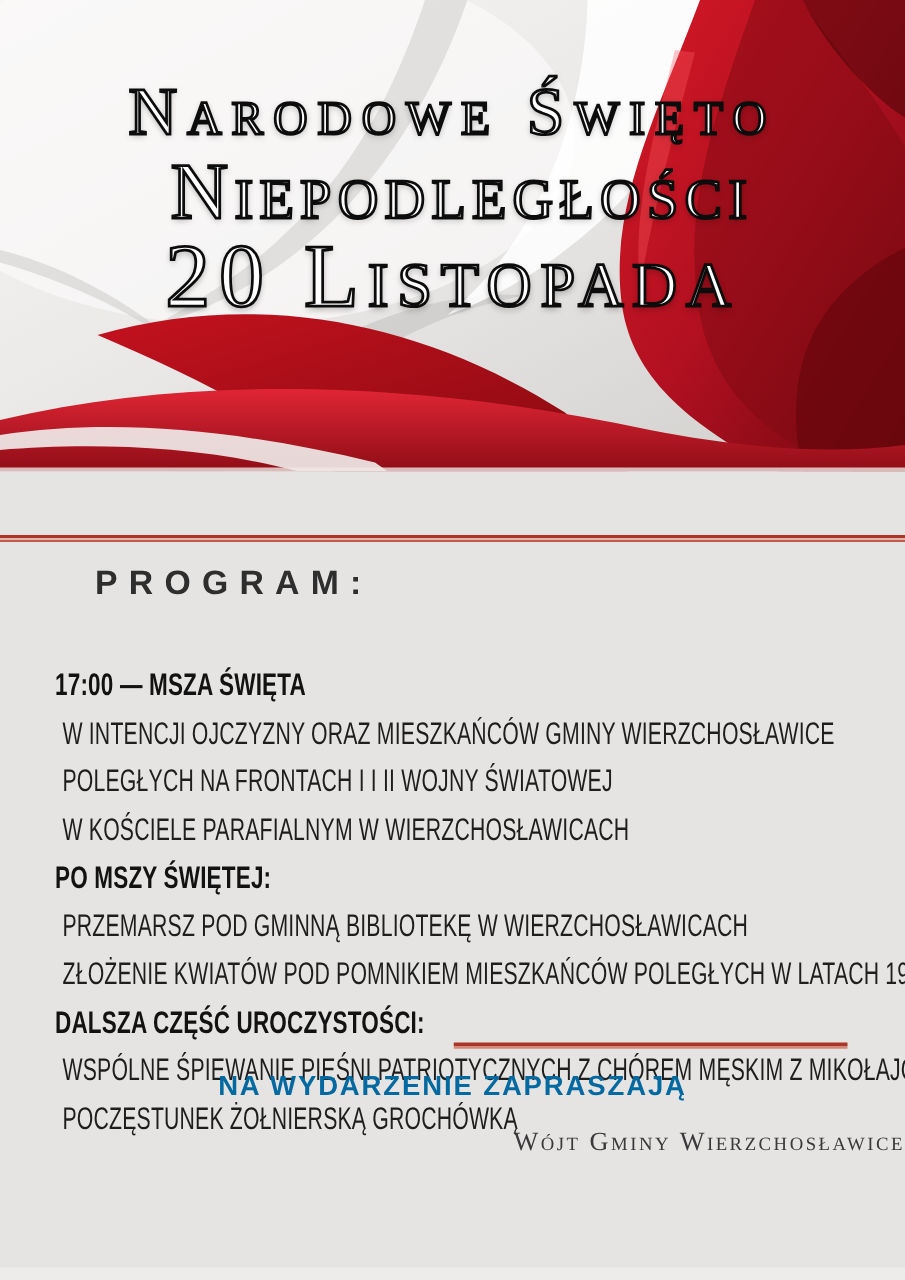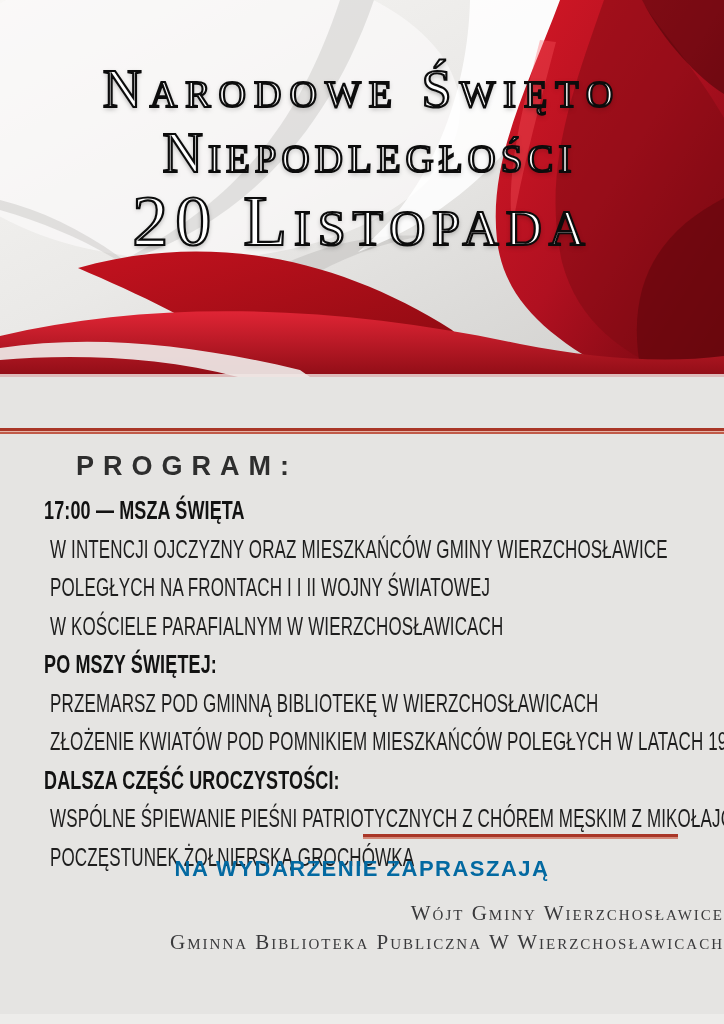--- a/index.html
+++ b/index.html
@@ -19,41 +19,41 @@
 
   .title-block{
     position:absolute;left:0;top:58px;width:724px;text-align:center;
     font-family:"Liberation Serif","DejaVu Serif",serif;
     font-variant:small-caps;
     color:#ffffff;
     -webkit-text-stroke:2.2px #0c0c0c;
     text-shadow:0 2px 5px rgba(0,0,0,.35);
   }
   .title-l1{font-size:54px;line-height:62px;letter-spacing:8px;}
-  .title-l2{font-size:56px;line-height:66px;letter-spacing:5px;padding-left:15px;}
+  .title-l2{font-size:64px;line-height:66px;letter-spacing:5px;padding-left:15px;}
   .title-l3{font-size:72px;line-height:70px;letter-spacing:7px;}
 
   
   .rule-full{
     position:absolute;left:0;top:428px;width:724px;height:7px;
     background:linear-gradient(to bottom,
       #a93627 0 38%, #e3b4a8 38% 58%, #c05a48 58% 82%, rgba(192,90,72,0) 82%);
   }
   .rule-short{
     position:absolute;left:363px;top:834px;width:315px;height:5px;
     background:linear-gradient(to bottom,#a93627 0 62%, #d28979 62% 100%);
   }
 
   
   .program-heading{
     position:absolute;left:72px;top:447px;margin:4px;
     font-size:27px;font-weight:700;letter-spacing:9px;color:#2e2e2e;
   }
   .program-lines{
-    position:absolute;left:50px;top:491px;width:660px;
+    position:absolute;left:50px;top:529px;width:660px;
     color:#1e1e1e;
   }
   .prog-line{
     height:38.5px;line-height:38.5px;white-space:nowrap;
     font-size:25px;font-weight:400;
     transform:scaleX(0.68);transform-origin:0 50%;
     letter-spacing:0.2px;
   }
   .prog-line.bold{
     font-weight:700;color:#121212;
@@ -154,17 +154,16 @@
       <div class="prog-line bold">DALSZA CZĘŚĆ UROCZYSTOŚCI:</div>
       <div class="prog-line">WSPÓLNE ŚPIEWANIE PIEŚNI PATRIOTYCZNYCH Z CHÓREM MĘSKIM Z MIKOŁAJOWIC</div>
       <div class="prog-line">POCZĘSTUNEK ŻOŁNIERSKĄ GROCHÓWKĄ</div>
     </div>
 
   <div class="rule-short"></div>
 
   <div class="invite-heading">NA WYDARZENIE ZAPRASZAJĄ</div>
   <div class="organizers" id="organizers">
       <div class="org-line">Wójt Gminy Wierzchosławice</div>
-      <div class="org-line">Gminna Biblioteka Publiczna W Wierzchosławicach</div>
     </div>
 
   <div class="bottom-strip"></div>
 </div>
 
 </body></html>

